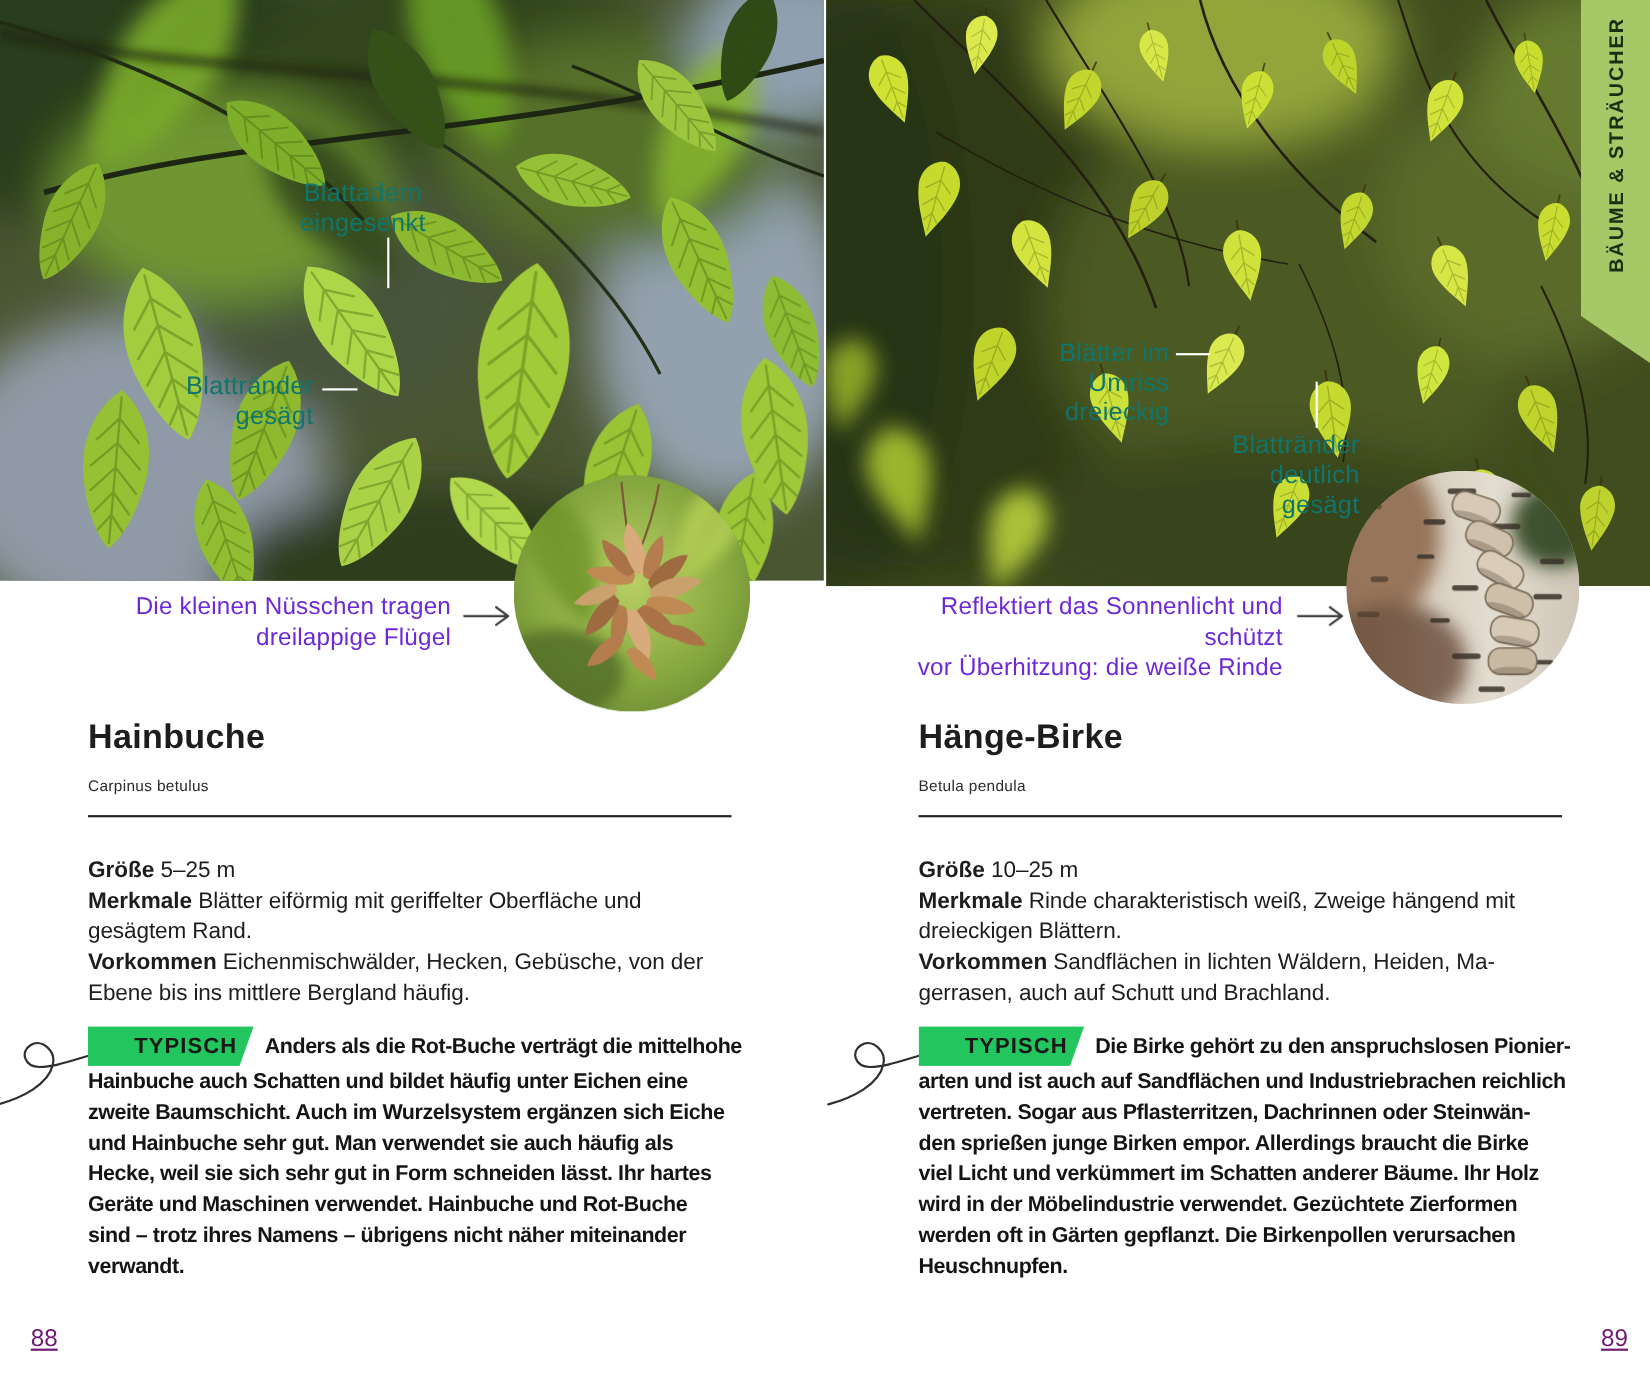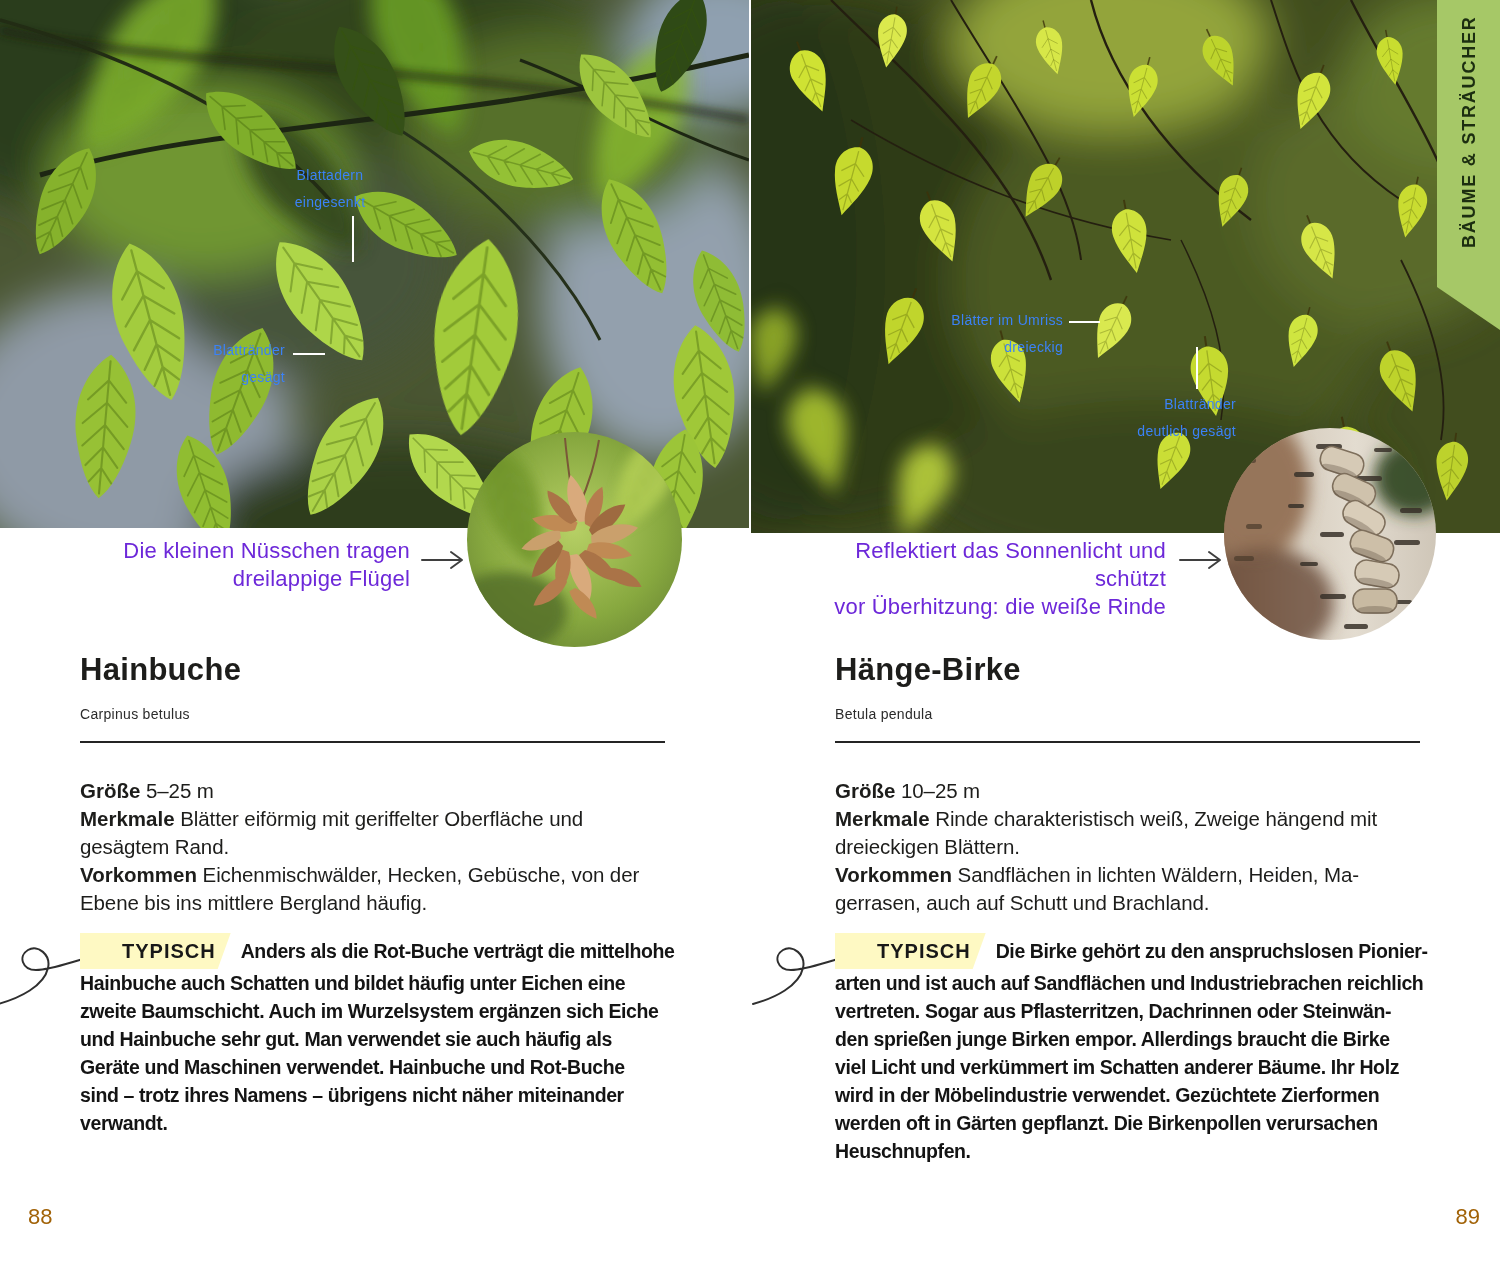--- a/index.html
+++ b/index.html
@@ -2,21 +2,21 @@
 <html><head>
 <meta charset="utf-8">
 <style>
   html,body{margin:0;padding:0;background:#e8e8e8;}
   .spread{position:relative;width:1500px;height:1262px;background:#ffffff;
           font-family:"Liberation Sans",sans-serif;overflow:hidden;color:#1d1d1b;}
   .abs{position:absolute;}
   
   .photo{position:absolute;top:0;overflow:hidden;}
   .photo svg{display:block;}
-  .ph-ann{position:absolute;color:#3b82f6;font-size:14px;line-height:27px;letter-spacing:.3px;}
+  .ph-ann{position:absolute;color:#0f766e;font-size:23px;line-height:27px;letter-spacing:.3px;}
   .ph-line{position:absolute;background:#fff;}
   
   .inset{position:absolute;border-radius:50%;overflow:hidden;}
   
   .tab{position:absolute;right:0;top:0;width:63px;height:330px;background:#a6c867;
        clip-path:polygon(0 0,100% 0,100% 100%,0 87%);}
   .tab span{position:absolute;left:22px;top:248px;transform:rotate(-90deg);
        transform-origin:0 0;white-space:nowrap;font-weight:bold;font-size:18px;
        letter-spacing:1.8px;color:#1c2e10;}
   
@@ -24,27 +24,27 @@
        color:#6d28d9;letter-spacing:.2px;}
   
   .title{position:absolute;top:652px;font-size:31px;font-weight:bold;letter-spacing:.3px;color:#1d1d1b;}
   .latin{position:absolute;top:706px;font-size:14px;color:#2b2b2b;letter-spacing:.3px;}
   .rule{position:absolute;top:741px;width:585px;height:2px;background:#242424;}
   .info{position:absolute;top:777px;width:600px;font-size:20.5px;line-height:28px;letter-spacing:-.1px;}
   .info p{margin:0;white-space:nowrap;}
   .info strong{letter-spacing:0;}
   .typical{position:absolute;top:933px;width:610px;font-size:19.5px;line-height:28px;
        font-weight:bold;letter-spacing:-.4px;color:#141414;}
-  .badge{position:relative;display:inline-block;background:#fef9c3;color:#181818;
+  .badge{position:relative;display:inline-block;background:#22c55e;color:#181818;
        font-size:20px;font-weight:bold;letter-spacing:1px;padding:4px 15px 4px 42px;
        margin-right:10px;clip-path:polygon(0 0,100% 0,calc(100% - 13px) 100%,0 100%);}
   .tl{display:block;white-space:nowrap;}
   .tl-first{display:inline;white-space:nowrap;}
   .squiggle{position:absolute;width:124px;height:102px;overflow:visible;}
-  .pagenum{position:absolute;top:1204px;font-size:22px;color:#a16207;}
+  .pagenum{position:absolute;top:1204px;font-size:22px;color:#701a75;text-decoration:underline;}
 </style>
 </head>
 <body>
 
 <svg width="0" height="0" style="position:absolute" aria-hidden="true" xmlns="http://www.w3.org/2000/svg" xmlns:xlink="http://www.w3.org/1999/xlink">
   <defs>
     <g id="leaf-hb">
       <path d="M0,-44 C15,-33 22,-12 17,10 C13,28 7,40 0,46 C-7,40 -13,28 -17,10 C-22,-12 -15,-33 0,-44 Z" fill="currentColor"></path>
       <path d="M0,-40 L0,43 M0,-28 L12,-15 M0,-28 L-12,-15 M0,-14 L14,0 M0,-14 L-14,0 M0,0 L13,14 M0,0 L-13,14 M0,14 L10,26 M0,14 L-10,26 M0,27 L7,36 M0,27 L-7,36" stroke="rgba(55,85,5,0.35)" stroke-width="1.3" fill="none" stroke-linecap="round"></path>
     </g>
@@ -351,20 +351,21 @@
 
   <svg class="squiggle" style="left:-2px;top:912px;">
     <path d="M0,92 C22,86 46,74 50,56 C53,43 40,32 30,38 C20,44 24,58 38,58 C56,58 76,48 112,40 M103,32 L114,40 L102,48" stroke="#2f2f2f" stroke-width="2" fill="none" stroke-linecap="round" stroke-linejoin="round"></path>
   </svg>
 
   <div class="typical" style="left:80px;">
     <span class="badge">TYPISCH</span><span class="tl-first">Anders als die Rot-Buche verträgt die mittelhohe</span>
     <span class="tl">Hainbuche auch Schatten und bildet häufig unter Eichen eine</span>
     <span class="tl">zweite Baumschicht. Auch im Wurzelsystem ergänzen sich Eiche</span>
     <span class="tl">und Hainbuche sehr gut. Man verwendet sie auch häufig als</span>
+    <span class="tl">Hecke, weil sie sich sehr gut in Form schneiden lässt. Ihr hartes</span>
     <span class="tl">Geräte und Maschinen verwendet. Hainbuche und Rot-Buche</span>
     <span class="tl">sind – trotz ihres Namens – übrigens nicht näher miteinander</span>
     <span class="tl">verwandt.</span>
   </div>
 
   <h1 class="title" style="left:835px;margin:0;">Hänge-Birke</h1>
   <div class="latin" style="left:835px;">Betula pendula</div>
   <div class="rule" style="left:835px;"></div>
 
   <div class="info" style="left:835px;">

